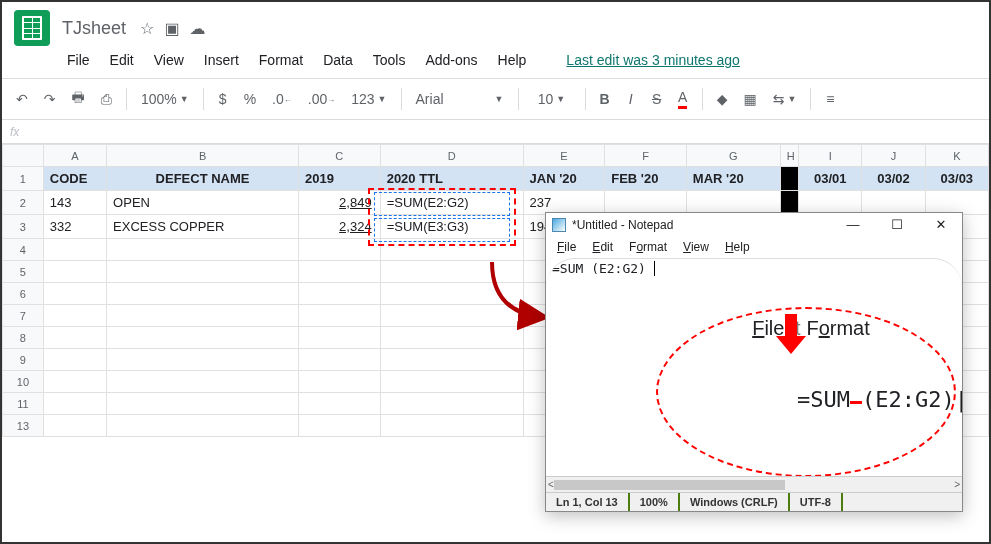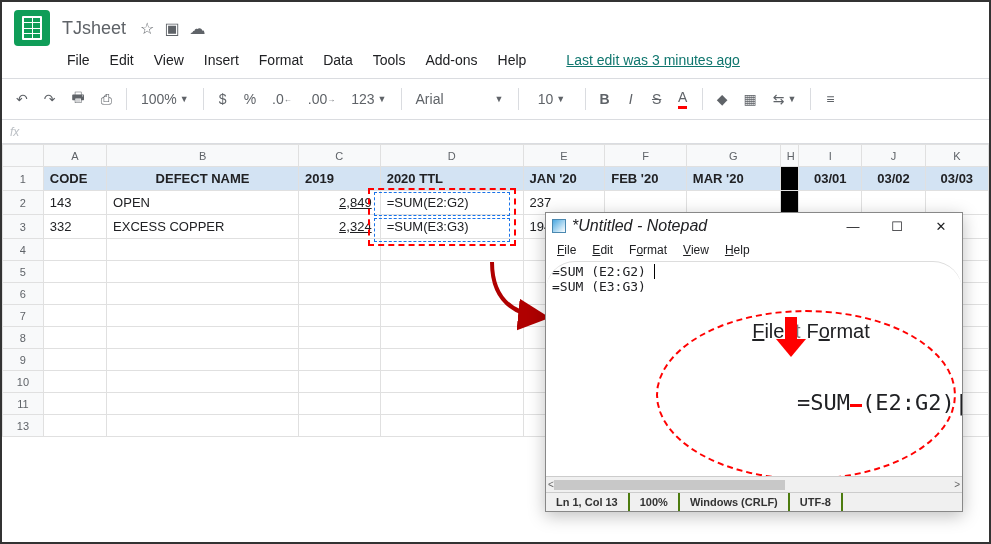--- a/index.html
+++ b/index.html
@@ -181,21 +181,21 @@
     display: flex;
     flex-direction: column;
   }
   .np-titlebar {
     display: flex;
     align-items: center;
     padding: 4px 2px 4px 6px;
     gap: 6px;
     background: #fff;
   }
-  .np-title { flex: 1; font-size: 16px; font-style: italic; }
+  .np-title { flex: 1; font-size: 12px; }
   .np-winbtn {
     width: 38px;
     text-align: center;
     font-size: 13px;
     cursor: pointer;
   }
   .np-menubar {
     display: flex;
     gap: 2px;
     padding: 2px 4px;
@@ -642,21 +642,20 @@
   </div>
   <div class="np-menubar">
     <div><span class="mn">F</span>ile</div>
     <div><span class="mn">E</span>dit</div>
     <div>F<span class="mn">o</span>rmat</div>
     <div><span class="mn">V</span>iew</div>
     <div><span class="mn">H</span>elp</div>
   </div>
   <div class="np-body">
     <div class="line"><span>=SUM (E2:G2)</span><span class="cursor-bar">&nbsp;</span></div>
-    <div class="line">=SUM (E3:G3)</div>
 
     <div class="zoom-oval"></div>
     <div class="zoom-content">
       <div class="zoom-menu">
         <span><span class="mn">F</span>ile</span>
         <span style="opacity:0.6">it</span>
         <span>F<span class="mn">o</span>rmat</span>
       </div>
       <div class="zoom-formula">
         <span>=SUM</span><span class="red-space"></span><span>(E2:G2)</span><span>|</span>

